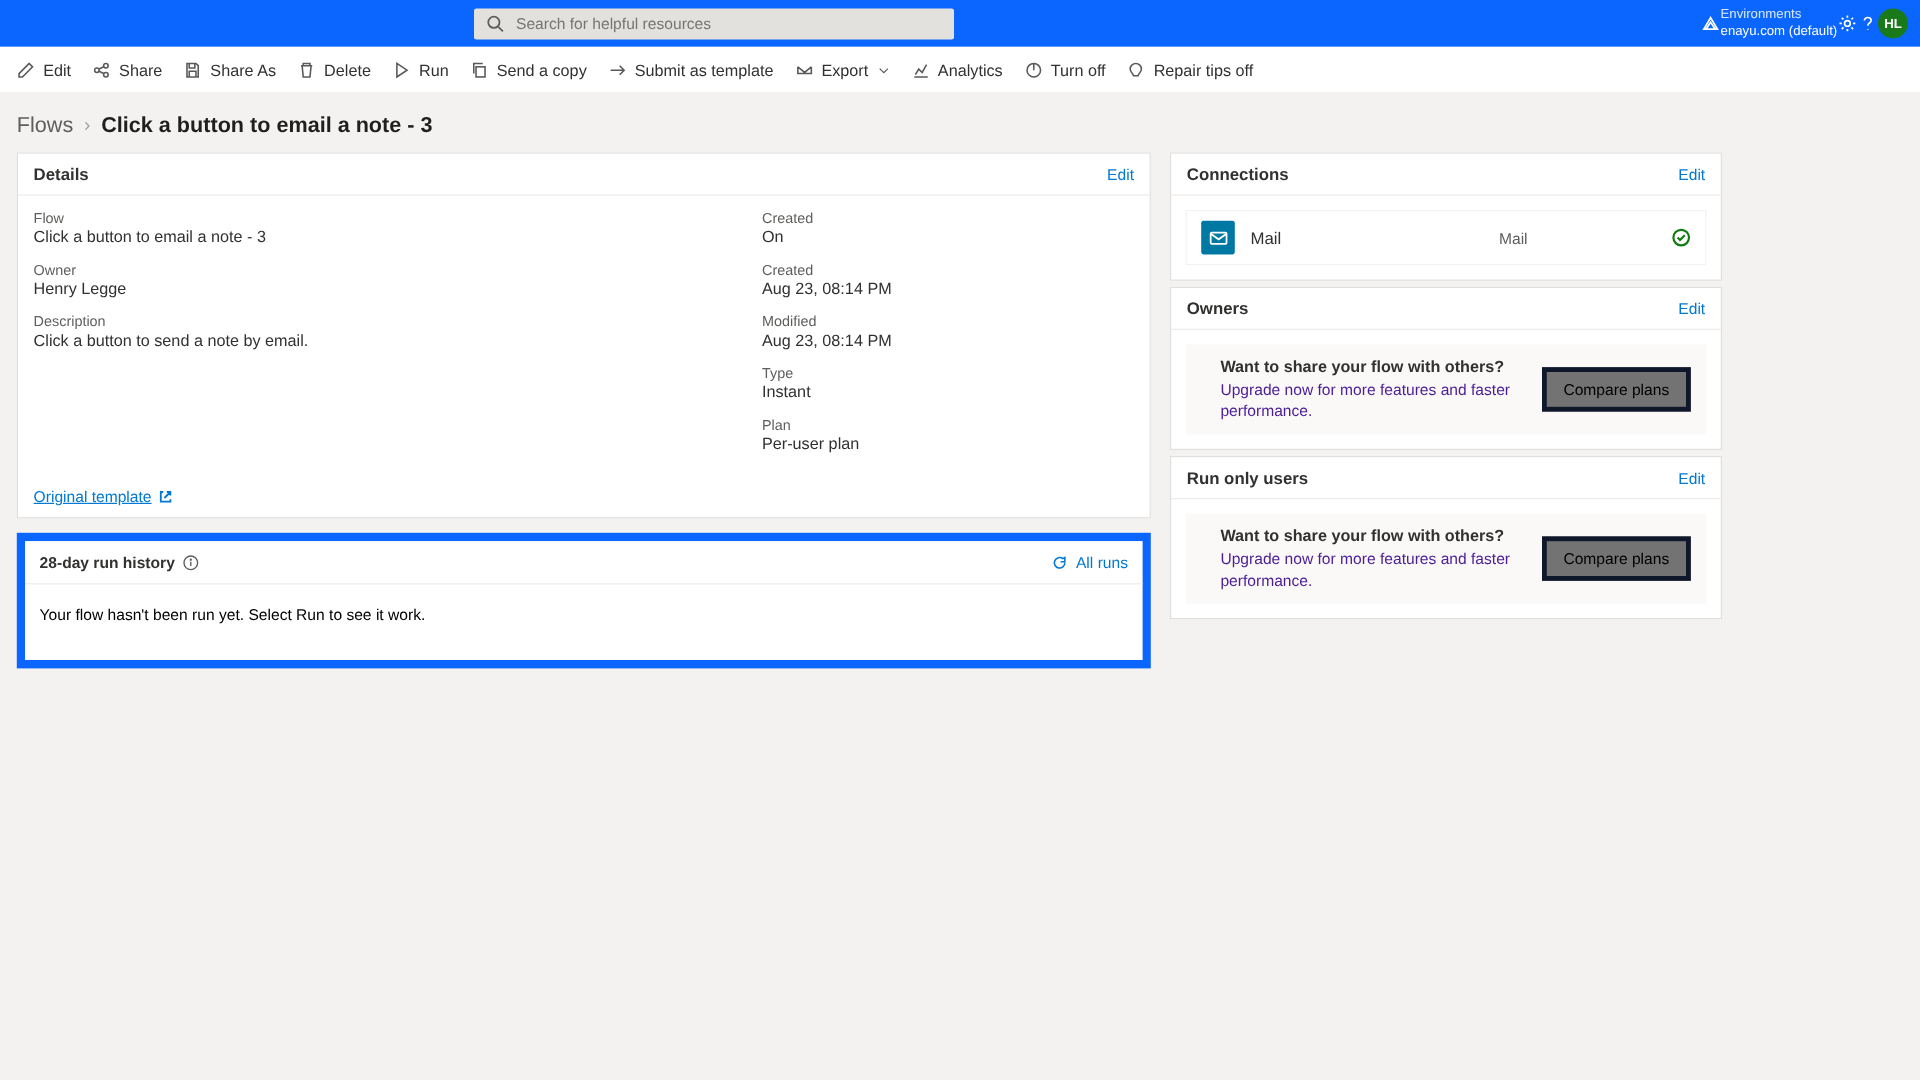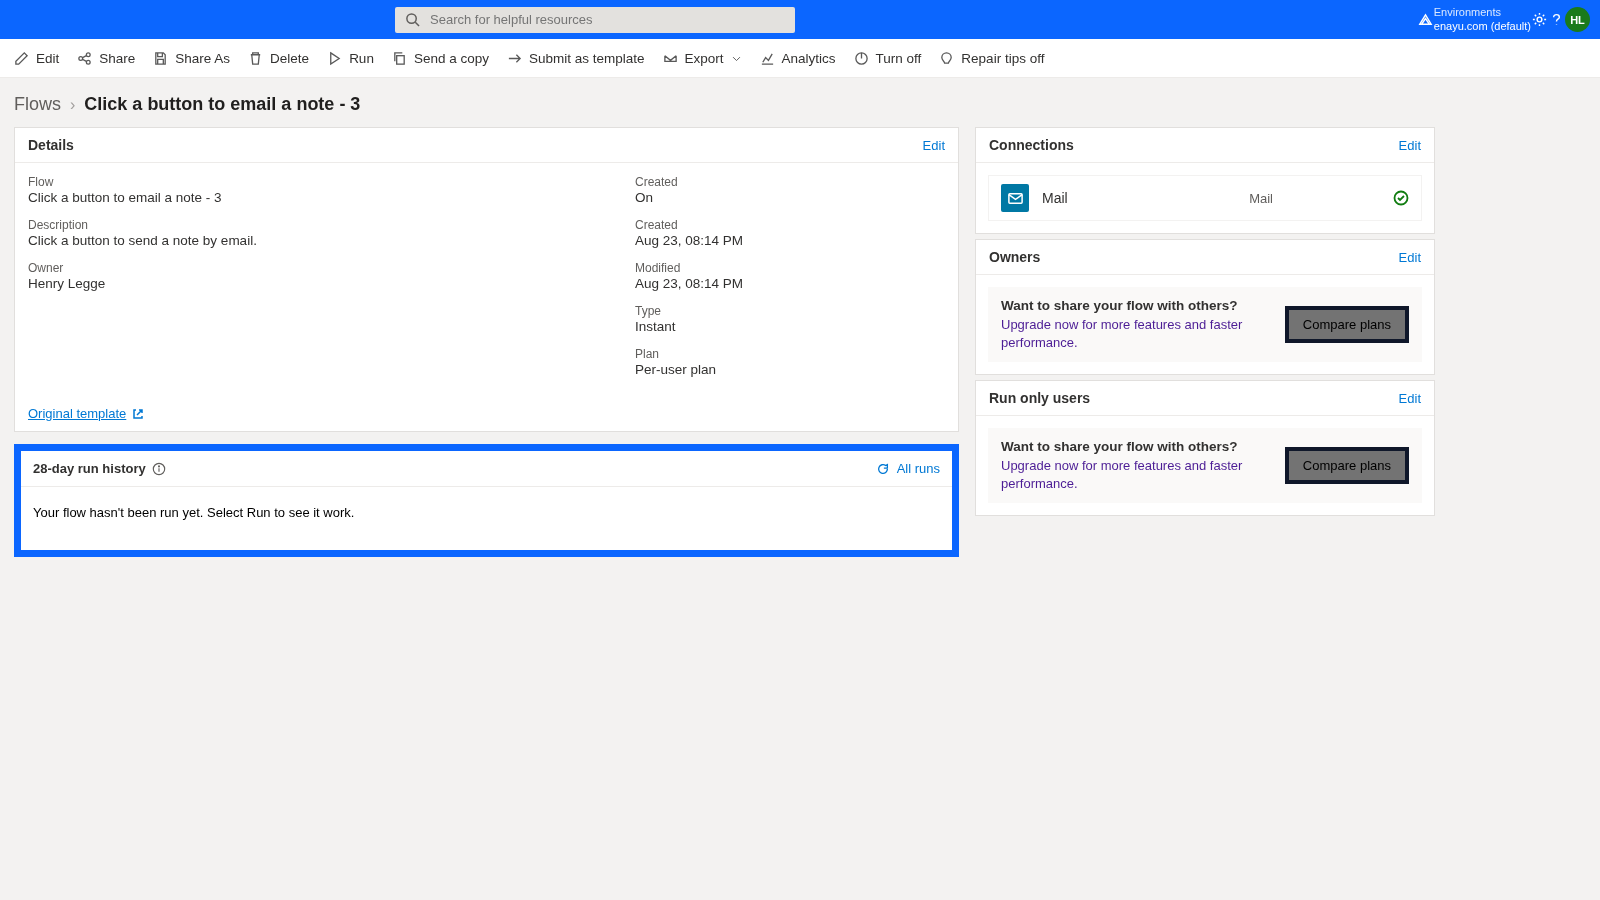--- a/index.html
+++ b/index.html
@@ -43,21 +43,21 @@
 .allruns { margin-left: auto; display: inline-flex; align-items: center; gap: 7px; font-size: 13px; color: #0078d4; cursor: pointer; }
 .allruns svg { width: 14px; height: 14px; stroke: #0078d4; fill: none; stroke-width: 1.5; }
 .rh-body { padding: 18px 12px 30px; font-size: 13px; color: #000000; }
 .conn-row { margin: 12px; background: #fff; border: 1px solid #f3f2f1; display: flex; align-items: center; padding: 8px 12px; }
 .conn-ico { width: 28px; height: 28px; background: #0078a4; display: flex; align-items: center; justify-content: center; border-radius: 2px; }
 .conn-ico svg { width: 17px; height: 17px; stroke: #fff; fill: none; stroke-width: 1.6; }
 .conn-name { margin-left: 13px; font-size: 14px; color: #323130; }
 .conn-sub { margin-left: auto; color: #605e5c; font-size: 13px; margin-right: 120px; }
 .conn-ok { width: 16px; height: 16px; stroke: #107c10; fill: none; stroke-width: 1.8; }
 .promo { margin: 12px; background: #faf9f8; padding: 11px 13px; display: flex; align-items: center; gap: 16px; }
-.promo-txt { flex: 1; }
+.promo-txt { flex: 1; margin-left: 16px; }
 .promo-title { font-size: 13.5px; font-weight: 600; margin-bottom: 3px; }
 .promo-sub { font-size: 13px; color: #4c1d95; line-height: 1.35; }
 .promo-btn { border: 4px solid #0f172a; background: #737373; padding: 7px 14px; font-size: 13px; cursor: pointer; }
 </style>
 </head>
 <body>
 
 <div class="topbar">
   <div class="search-wrap">
     <svg viewBox="0 0 16 16">
@@ -183,26 +183,26 @@
         <span class="card-title">Details</span>
         <span class="card-edit">Edit</span>
       </div>
       <div class="details-body">
         <div class="d-col">
           <div class="d-item">
               <div class="d-label">Flow</div>
               <div class="d-val">Click a button to email a note - 3</div>
             </div>
           <div class="d-item">
+              <div class="d-label">Owner</div>
+              <div class="d-val">Henry Legge</div>
+            </div>
+          <div class="d-item">
               <div class="d-label">Description</div>
               <div class="d-val">Click a button to send a note by email.</div>
-            </div>
-          <div class="d-item">
-              <div class="d-label">Owner</div>
-              <div class="d-val">Henry Legge</div>
             </div>
         </div>
         <div class="d-col-r">
           <div class="d-item">
               <div class="d-label">Created</div>
               <div class="d-val">On</div>
             </div>
           <div class="d-item">
               <div class="d-label">Created</div>
               <div class="d-val">Aug 23, 08:14 PM</div>

